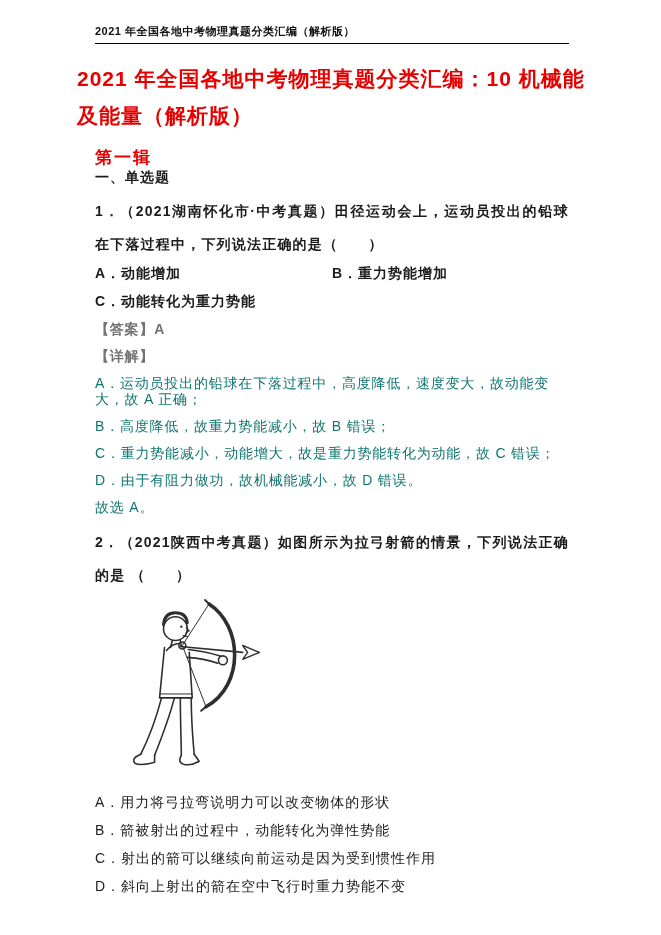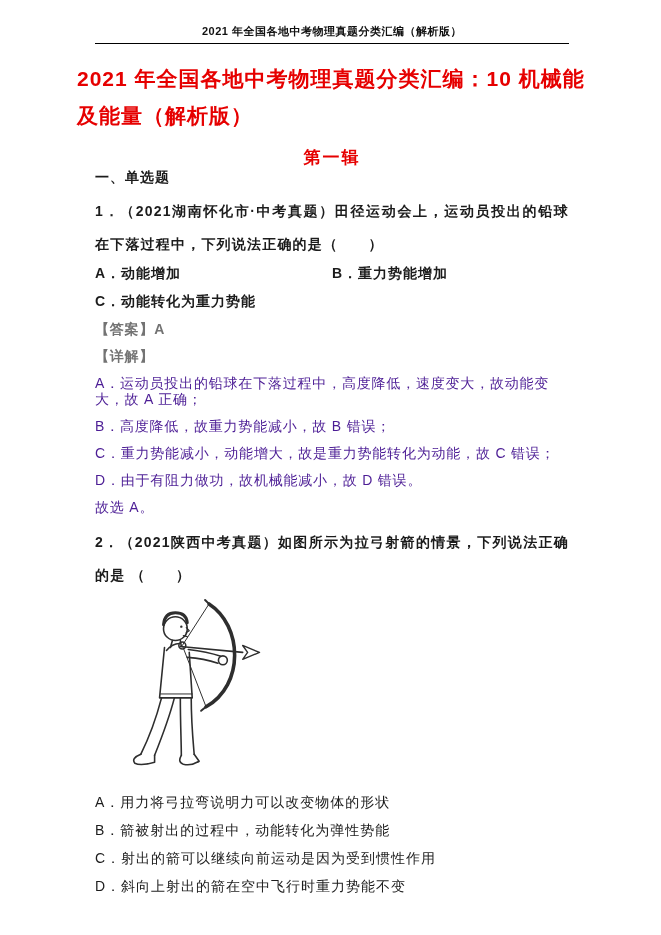--- a/index.html
+++ b/index.html
@@ -8,41 +8,40 @@
     width:661px; height:935px;
     box-sizing:border-box;
     background:#ffffff;
     font-family:"Liberation Sans","DejaVu Sans",sans-serif;
     color:#1c1c1c;
     padding:24px 92px 0 95px;
     overflow:hidden;
   }
   
   .hdr-text {
-    text-align:center;
+    text-align:left;
     font-size:11px;
     font-weight:bold;
     letter-spacing:.5px;
     color:#111;
     margin-bottom:4px;
   }
   .hdr-rule { border-bottom:1.6px solid #000; height:0; }
   
   .doc-title {
     margin:16px -18px 0;
     text-align:left;
     color:#e60000;
     font-size:21px;
     font-weight:bold;
     line-height:37px;
     letter-spacing:1px;
   }
   .volume {
     margin:12px 0 0;
-    text-align:center;
     color:#e60000;
     font-size:17px;
     font-weight:bold;
     letter-spacing:2px;
   }
   
   .body-block { font-size:14px; }
   .sec-head { font-weight:bold; letter-spacing:1px; margin:0 0 8px; }
   .stem {
     font-weight:bold;
@@ -52,21 +51,21 @@
     margin:0 0 4px;
   }
   .opt-grid {
     display:grid;
     grid-template-columns:237px auto;
     row-gap:10px;
     font-weight:bold;
     letter-spacing:1px;
     margin:2px 0 10px;
   }
-  .red { color:#4c1d95; font-weight:normal; }
+  .red { color:#0f766e; font-weight:normal; }
   .red-bold { color:#737373; font-weight:bold; }
   .line { margin:0 0 11px; line-height:16px; letter-spacing:.8px; }
   .opt-line {
     font-weight:normal;
     letter-spacing:1px;
     margin:0 0 12px;
     line-height:16px;
   }
   .figure-wrap { margin:4px 0 10px 8px; width:218px; height:188px; }
   .figure-wrap svg { display:block; }

